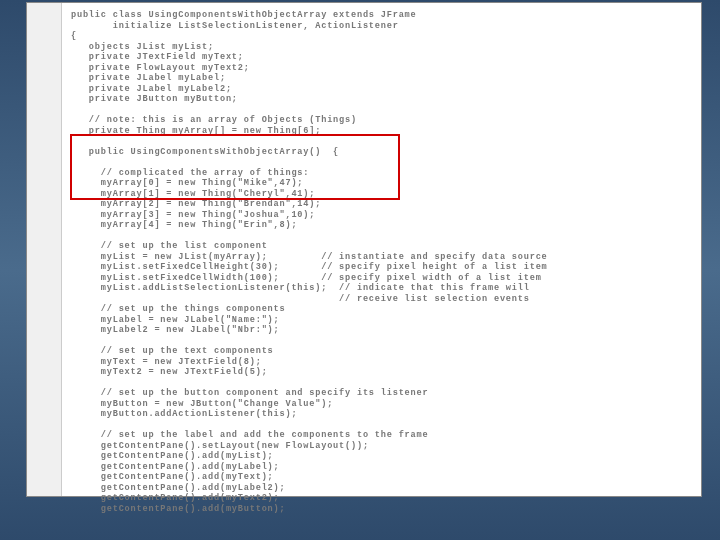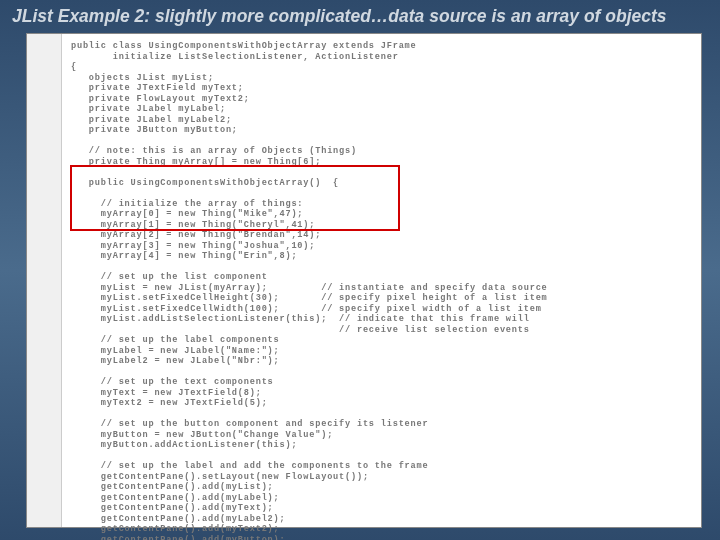--- a/index.html
+++ b/index.html
@@ -64,53 +64,52 @@
     width: 330px;
     height: 66px;
     box-sizing: border-box;
   }
 </style>
 </head>
 <body>
 
 <div class="slide">
 
-  <div class="title">JList Example 2:  slightly more complicated…data source is an array of objects</div>
 
   <div class="code-outer">
     <div class="gutter"></div>
 <pre class="code"><span>public class UsingComponentsWithObjectArray extends JFrame</span>
 <span>       initialize ListSelectionListener, ActionListener</span>
 <span>{</span>
 <span>   objects JList myList;</span>
 <span>   private JTextField myText;</span>
 <span>   private FlowLayout myText2;</span>
 <span>   private JLabel myLabel;</span>
 <span>   private JLabel myLabel2;</span>
 <span>   private JButton myButton;</span>
 <span></span>
 <span>   // note: this is an array of Objects (Things)</span>
 <span>   private Thing myArray[] = new Thing[6];</span>
 <span></span>
 <span>   public UsingComponentsWithObjectArray()  {</span>
 <span></span>
-<span>     // initialize the array of things:</span>
+<span>     // complicated the array of things:</span>
 <span>     myArray[0] = new Thing("Mike",47);</span>
 <span>     myArray[1] = new Thing("Cheryl",41);</span>
 <span>     myArray[2] = new Thing("Brendan",14);</span>
 <span>     myArray[3] = new Thing("Joshua",10);</span>
 <span>     myArray[4] = new Thing("Erin",8);</span>
 <span></span>
 <span>     // set up the list component</span>
 <span>     myList = new JList(myArray);         // instantiate and specify data source</span>
 <span>     myList.setFixedCellHeight(30);       // specify pixel height of a list item</span>
 <span>     myList.setFixedCellWidth(100);       // specify pixel width of a list item</span>
 <span>     myList.addListSelectionListener(this);  // indicate that this frame will</span>
 <span>                                             // receive list selection events</span>
-<span>     // set up the label components</span>
+<span>     // set up the things components</span>
 <span>     myLabel = new JLabel("Name:");</span>
 <span>     myLabel2 = new JLabel("Nbr:");</span>
 <span></span>
 <span>     // set up the text components</span>
 <span>     myText = new JTextField(8);</span>
 <span>     myText2 = new JTextField(5);</span>
 <span></span>
 <span>     // set up the button component and specify its listener</span>
 <span>     myButton = new JButton("Change Value");</span>
 <span>     myButton.addActionListener(this);</span>

